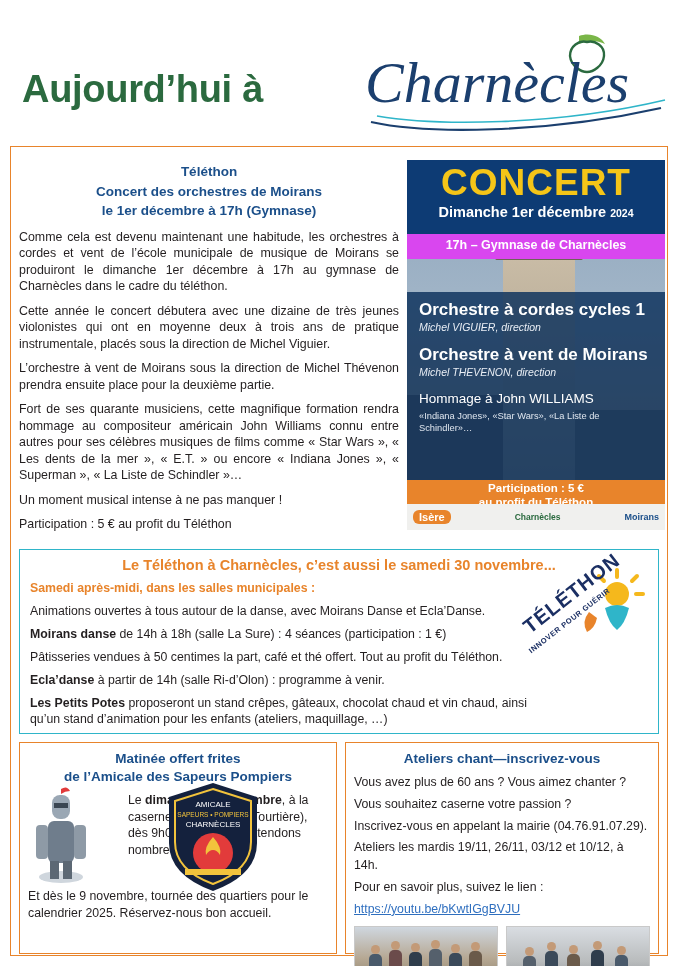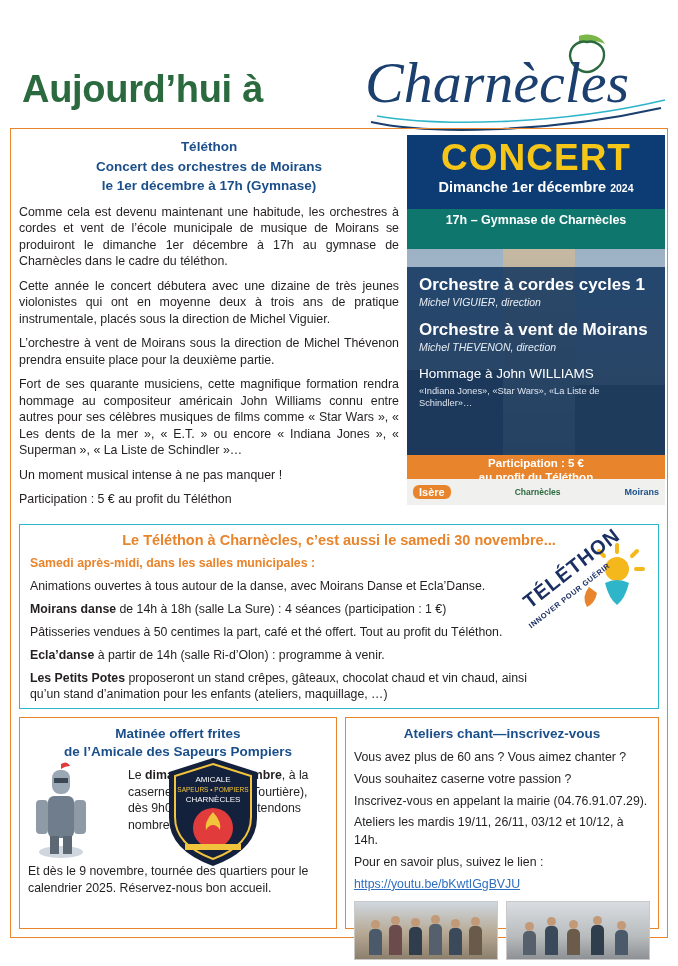--- a/index.html
+++ b/index.html
@@ -52,26 +52,26 @@
     top: 30px;
     width: 310px;
     height: 105px;
   }
   .logo-wrap svg { display: block; }
 
   
   .content-frame {
     position: absolute;
     left: 10px;
-    top: 128px;
+    top: 146px;
     width: 658px;
     height: 810px;
     border: 1.5px solid #e8842b;
     box-sizing: border-box;
-    padding: 6px 8px 6px 8px;
+    padding: 13px 8px 6px 8px;
   }
 
   
   .concert-row {
     display: flex;
     gap: 8px;
   }
   .concert-text {
     width: 380px;
     flex: none;
@@ -134,22 +134,22 @@
     font-size: 37px; font-weight: bold; color: #f5c518;
     letter-spacing: 1px;
     font-family: "Liberation Sans", sans-serif;
   }
   .poster .dim-line {
     position: absolute; left: 0; top: 44px; width: 100%;
     text-align: center; color: #ffffff; font-size: 14.5px; font-weight: bold;
   }
   .poster .dim-line .yr { font-size: 10.5px; }
   .poster .band-orange {
-    position: absolute; left: 0; top: 74px; width: 100%; height: 40px;
-    background: #0f766e;
+    position: absolute; left: 0; top: 74px; width: 100%; height: 25px;
+    background: #d946ef;
     color: #ffffff; font-size: 12.5px; font-weight: bold;
     text-align: center; line-height: 22px;
   }
   .poster .blue-mid {
     position: absolute; left: 0; top: 132px; width: 100%; height: 188px;
     background: rgba(10,48,92,0.82);
     color: #ffffff;
     padding: 6px 10px 0 12px;
     box-sizing: border-box;
   }

